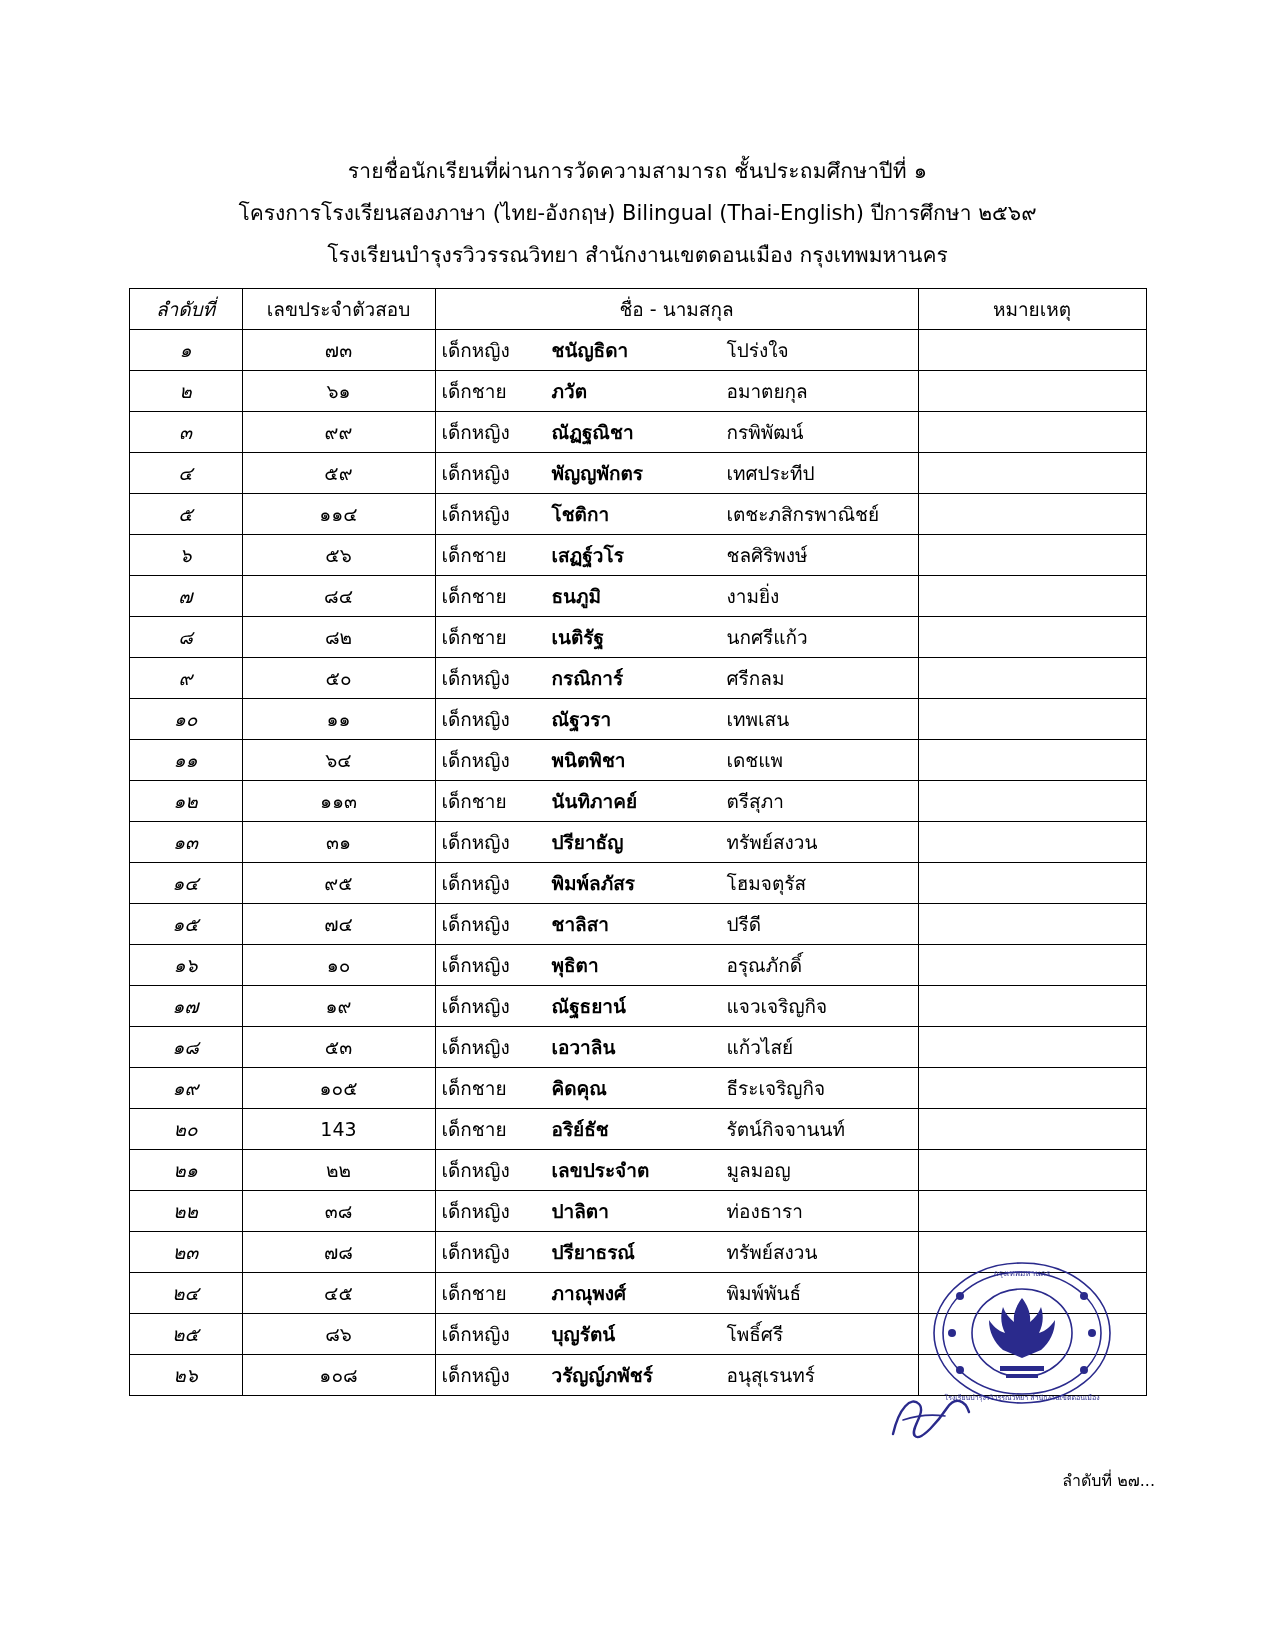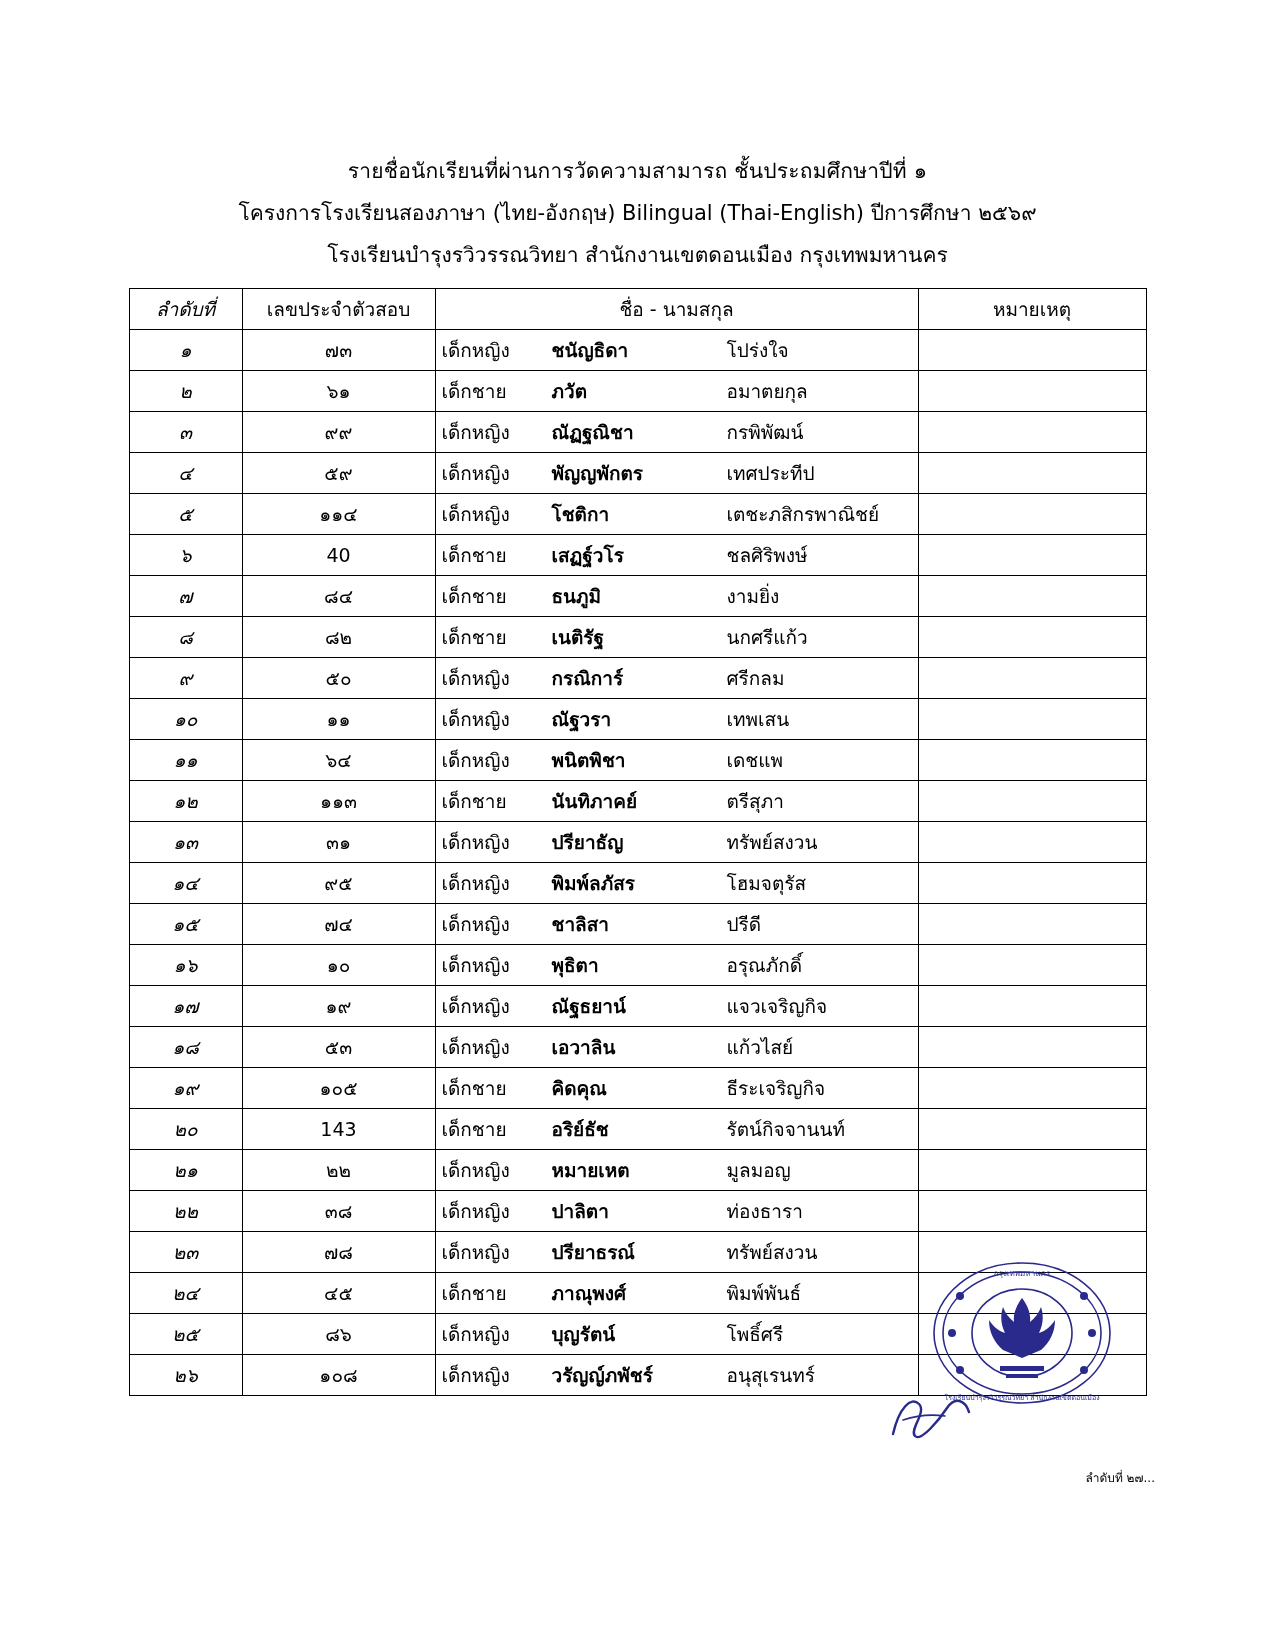--- a/index.html
+++ b/index.html
@@ -84,21 +84,21 @@
     position: absolute;
     left: 885px;
     top: 1390px;
     width: 90px;
     height: 55px;
   }
   .footnote {
     position: absolute;
     right: 120px;
     top: 1468px;
-    font-size: 12px;
+    font-size: 16px;
   }
 </style>
 </head>
 <body>
 
 <div class="page">
 
   <div class="header">
     <div class="line line1">รายชื่อนักเรียนที่ผ่านการวัดความสามารถ  ชั้นประถมศึกษาปีที่ ๑</div>
     <div class="line line2">โครงการโรงเรียนสองภาษา (ไทย-อังกฤษ) Bilingual (Thai-English)   ปีการศึกษา ๒๕๖๙</div>
@@ -140,21 +140,21 @@
           <td class="col-remark"></td>
         </tr>
         <tr>
           <td class="col-no">๕</td>
           <td class="col-code">๑๑๔</td>
           <td class="col-name"><span class="prefix">เด็กหญิง</span><span class="fname">โชติกา</span><span class="lname">เตชะภสิกรพาณิชย์</span></td>
           <td class="col-remark"></td>
         </tr>
         <tr>
           <td class="col-no">๖</td>
-          <td class="col-code">40</td>
+          <td class="col-code">๕๖</td>
           <td class="col-name"><span class="prefix">เด็กชาย</span><span class="fname">เสฏฐ์วโร</span><span class="lname">ชลศิริพงษ์</span></td>
           <td class="col-remark"></td>
         </tr>
         <tr>
           <td class="col-no">๗</td>
           <td class="col-code">๘๔</td>
           <td class="col-name"><span class="prefix">เด็กชาย</span><span class="fname">ธนภูมิ</span><span class="lname">งามยิ่ง</span></td>
           <td class="col-remark"></td>
         </tr>
         <tr>
@@ -231,21 +231,21 @@
         </tr>
         <tr>
           <td class="col-no">๒๐</td>
           <td class="col-code">143</td>
           <td class="col-name"><span class="prefix">เด็กชาย</span><span class="fname">อริย์ธัช</span><span class="lname">รัตน์กิจจานนท์</span></td>
           <td class="col-remark"></td>
         </tr>
         <tr>
           <td class="col-no">๒๑</td>
           <td class="col-code">๒๒</td>
-          <td class="col-name"><span class="prefix">เด็กหญิง</span><span class="fname">หมายเหต</span><span class="lname">มูลมอญ</span></td>
+          <td class="col-name"><span class="prefix">เด็กหญิง</span><span class="fname">เลขประจำต</span><span class="lname">มูลมอญ</span></td>
           <td class="col-remark"></td>
         </tr>
         <tr>
           <td class="col-no">๒๒</td>
           <td class="col-code">๓๘</td>
           <td class="col-name"><span class="prefix">เด็กหญิง</span><span class="fname">ปาลิตา</span><span class="lname">ท่องธารา</span></td>
           <td class="col-remark"></td>
         </tr>
         <tr>
           <td class="col-no">๒๓</td>

